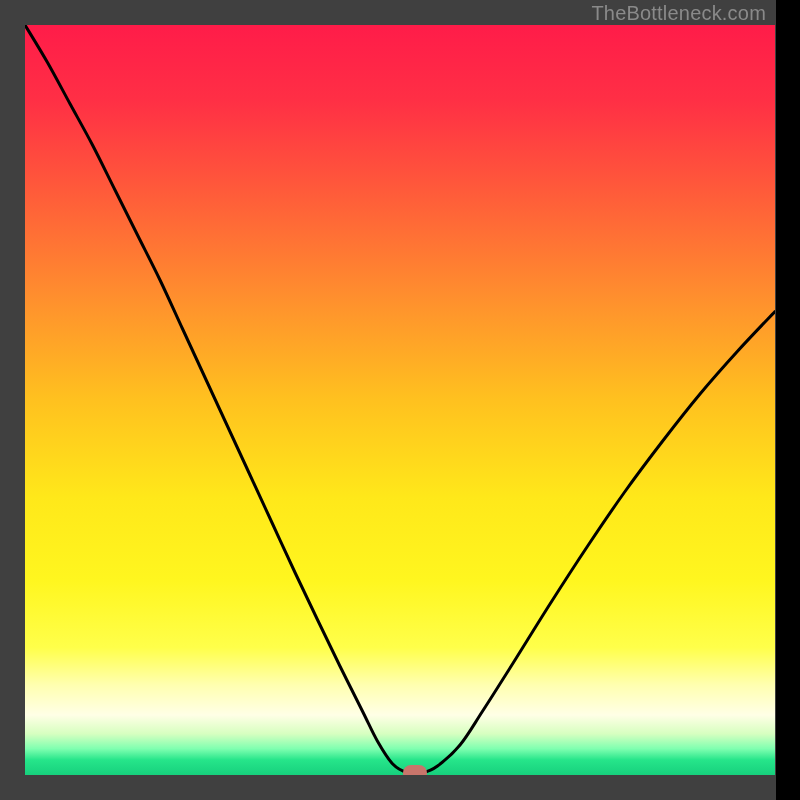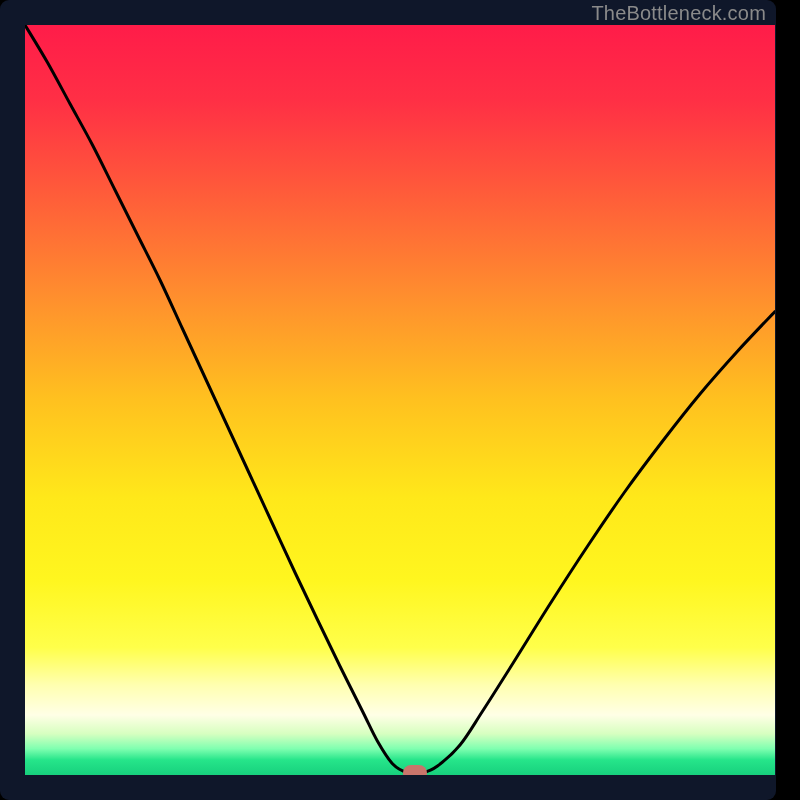--- a/index.html
+++ b/index.html
@@ -8,22 +8,21 @@
     width: 800px;
     height: 800px;
     background: #000;
     overflow: hidden;
     font-family: Arial, Helvetica, sans-serif;
   }
   .frame {
     position: relative;
     width: 776px;
     height: 800px;
-    background: #0f172a;
-    border-radius: 9px;
+    background: #404040;
   }
   .attribution {
     position: absolute;
     top: 2px;
     right: 10px;
     color: #8a8a8a;
     font-size: 20px;
     font-weight: 500;
     letter-spacing: 0.2px;
     z-index: 5;

